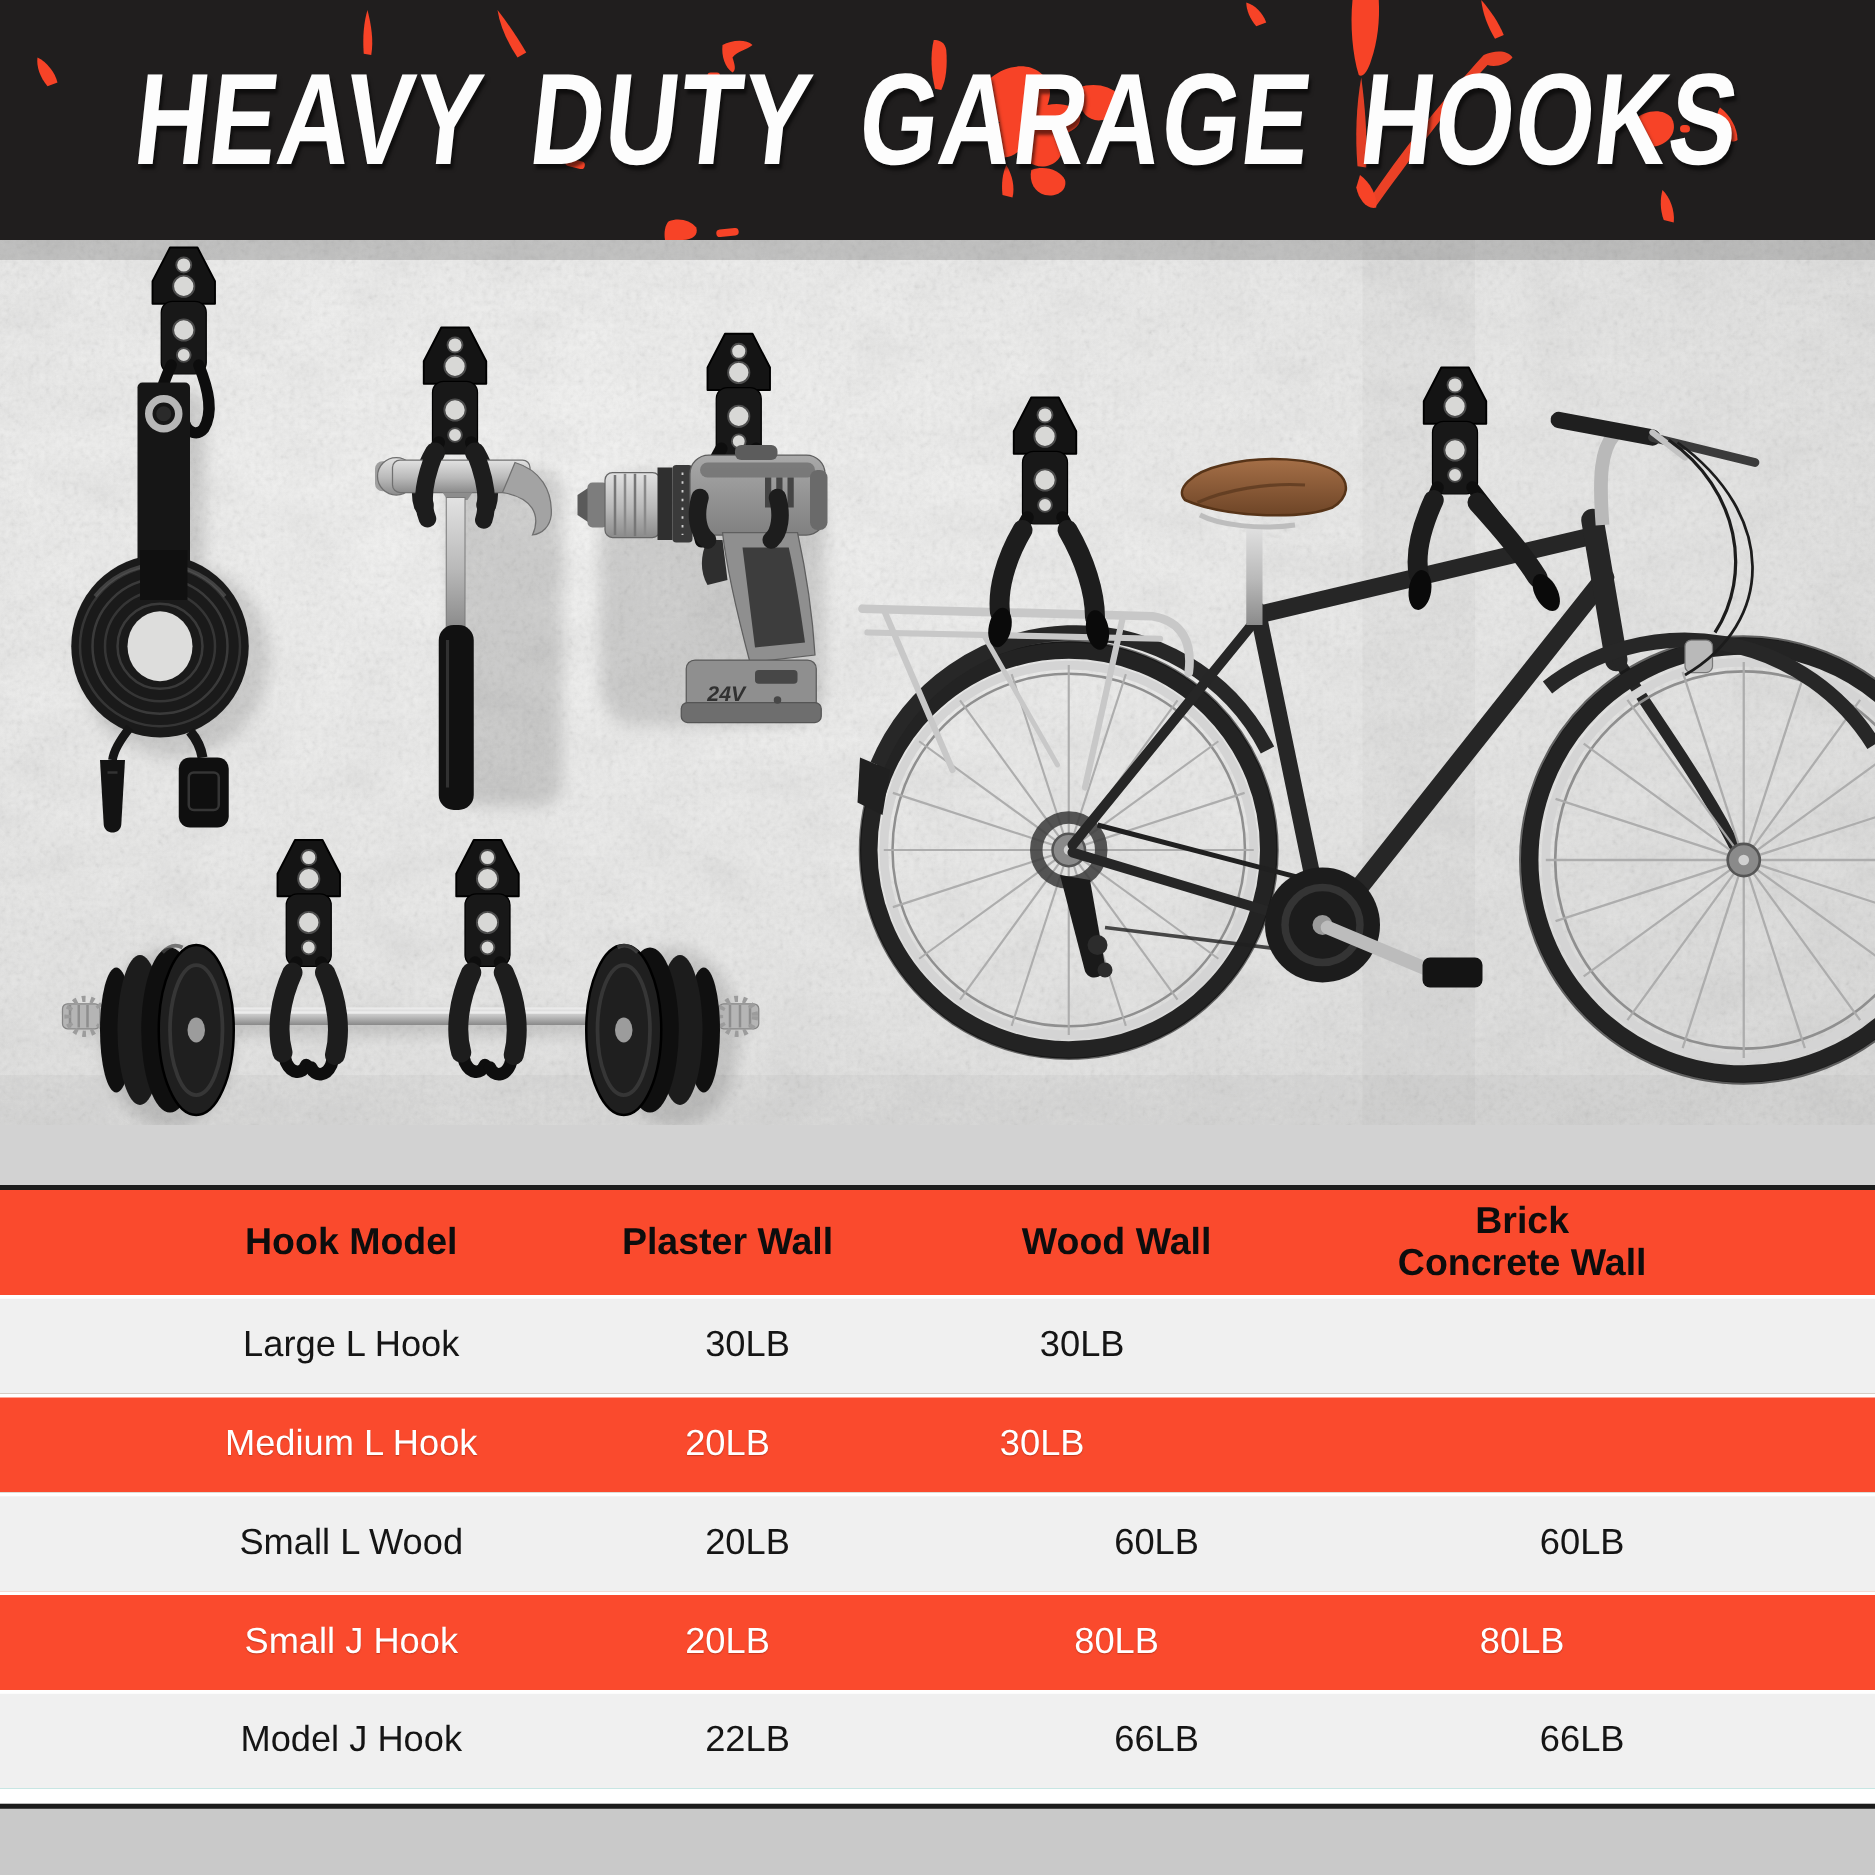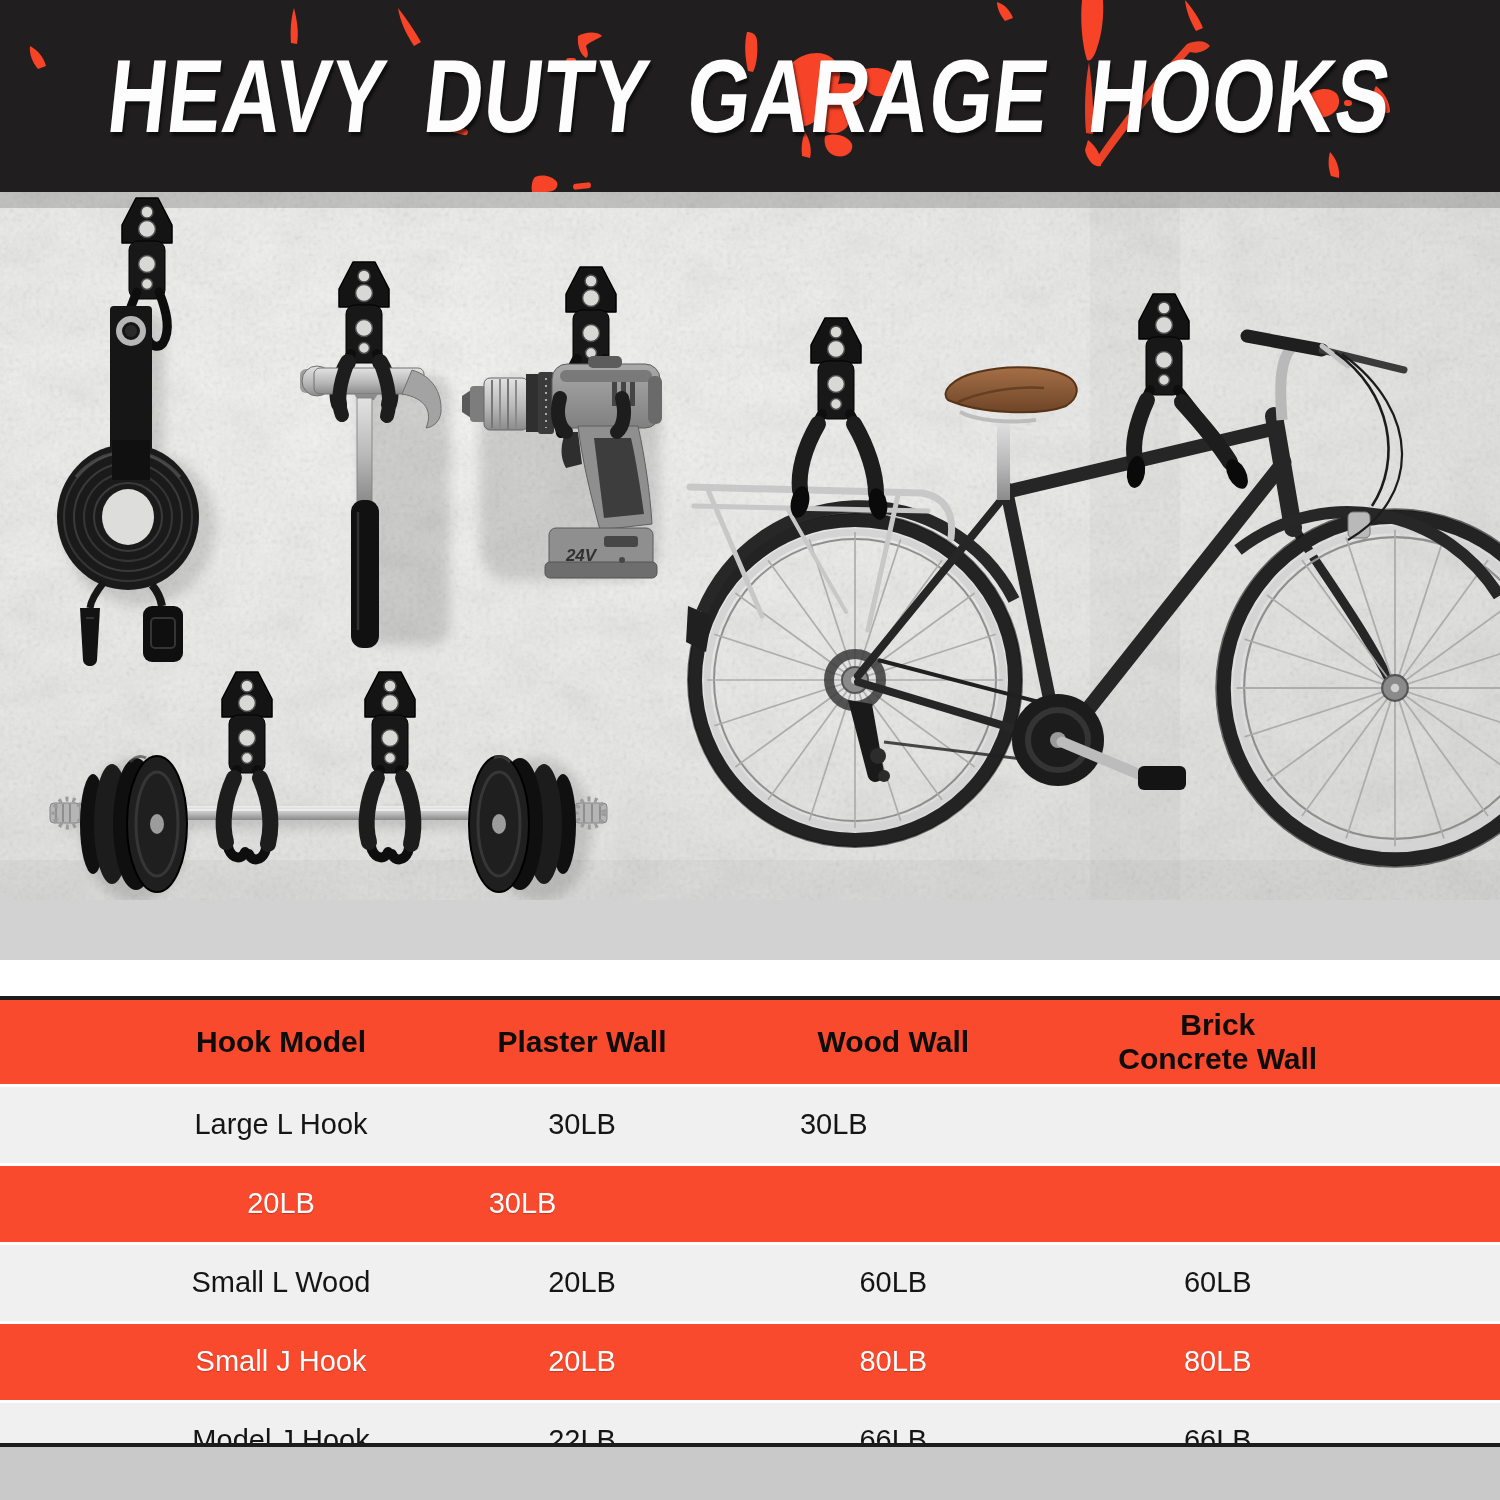--- a/index.html
+++ b/index.html
@@ -22,36 +22,36 @@
     letter-spacing:1px;word-spacing:22px;white-space:nowrap;
     transform:scaleX(0.78) skewX(-8deg);transform-origin:50% 50%;
     text-shadow:3px 4px 3px rgba(0,0,0,0.55);
   }
   
   .photo{position:absolute;left:0;top:192px;width:1312px;height:708px;}
   .photo svg{display:block;}
   
   .grayband{position:absolute;left:0;top:900px;width:1500px;height:60px;background:#d2d2d2;}
   .cap-table{
-    position:absolute;left:0;top:996px;width:1500px;height:483px;
+    position:absolute;left:0;top:948px;width:1500px;height:483px;
     box-sizing:border-box;border-top:4px solid #1c1c1c;background:#14b8a6;
   }
   .trow{
     display:grid;grid-template-columns:28.8% 20% 21.5% 29.7%;
     width:100%;box-sizing:border-box;align-items:center;
   }
   .trow .cell{
     text-align:center;font-size:29px;color:#151515;line-height:1.15;
   }
   .trow .cell:first-child{padding-left:130px;}
   .trow .cell:last-child{padding-right:119px;}
   .thead{height:84px;background:#fa4a2d;}
   .thead .cell{font-weight:bold;font-size:30px;color:#0d0d0d;white-space:pre-line;}
   .tbody-row{height:79px;box-sizing:border-box;border-top:3px solid #ffffff;}
-  .row-light{background:#f0f0f0;}
+  .row-light{background:#f0f0f0;gap:16px;}
   .row-orange{background:#fa4a2d;}
   .row-orange .cell{color:#ffffff;text-shadow:0 1px 1px rgba(90,20,5,0.35);}
   
   .footerband{
     position:absolute;left:0;top:1443px;width:1500px;height:57px;
     box-sizing:border-box;border-top:4px solid #1c1c1c;background:#c9c9c9;
   }
 </style>
 </head>
 <body>
@@ -428,20 +428,21 @@
 Concrete Wall</div>
     </div>
 
     <div class="trow tbody-row row-light">
       <div class="cell">Large L Hook</div>
       <div class="cell">30LB</div>
       <div class="cell">30LB</div>
     </div>
 
     <div class="trow tbody-row row-orange">
+      <div class="cell">Medium L Hook</div>
       <div class="cell">20LB</div>
       <div class="cell">30LB</div>
     </div>
 
     <div class="trow tbody-row row-light">
       <div class="cell">Small L Wood</div>
       <div class="cell">20LB</div>
       <div class="cell">60LB</div>
       <div class="cell">60LB</div>
     </div>

